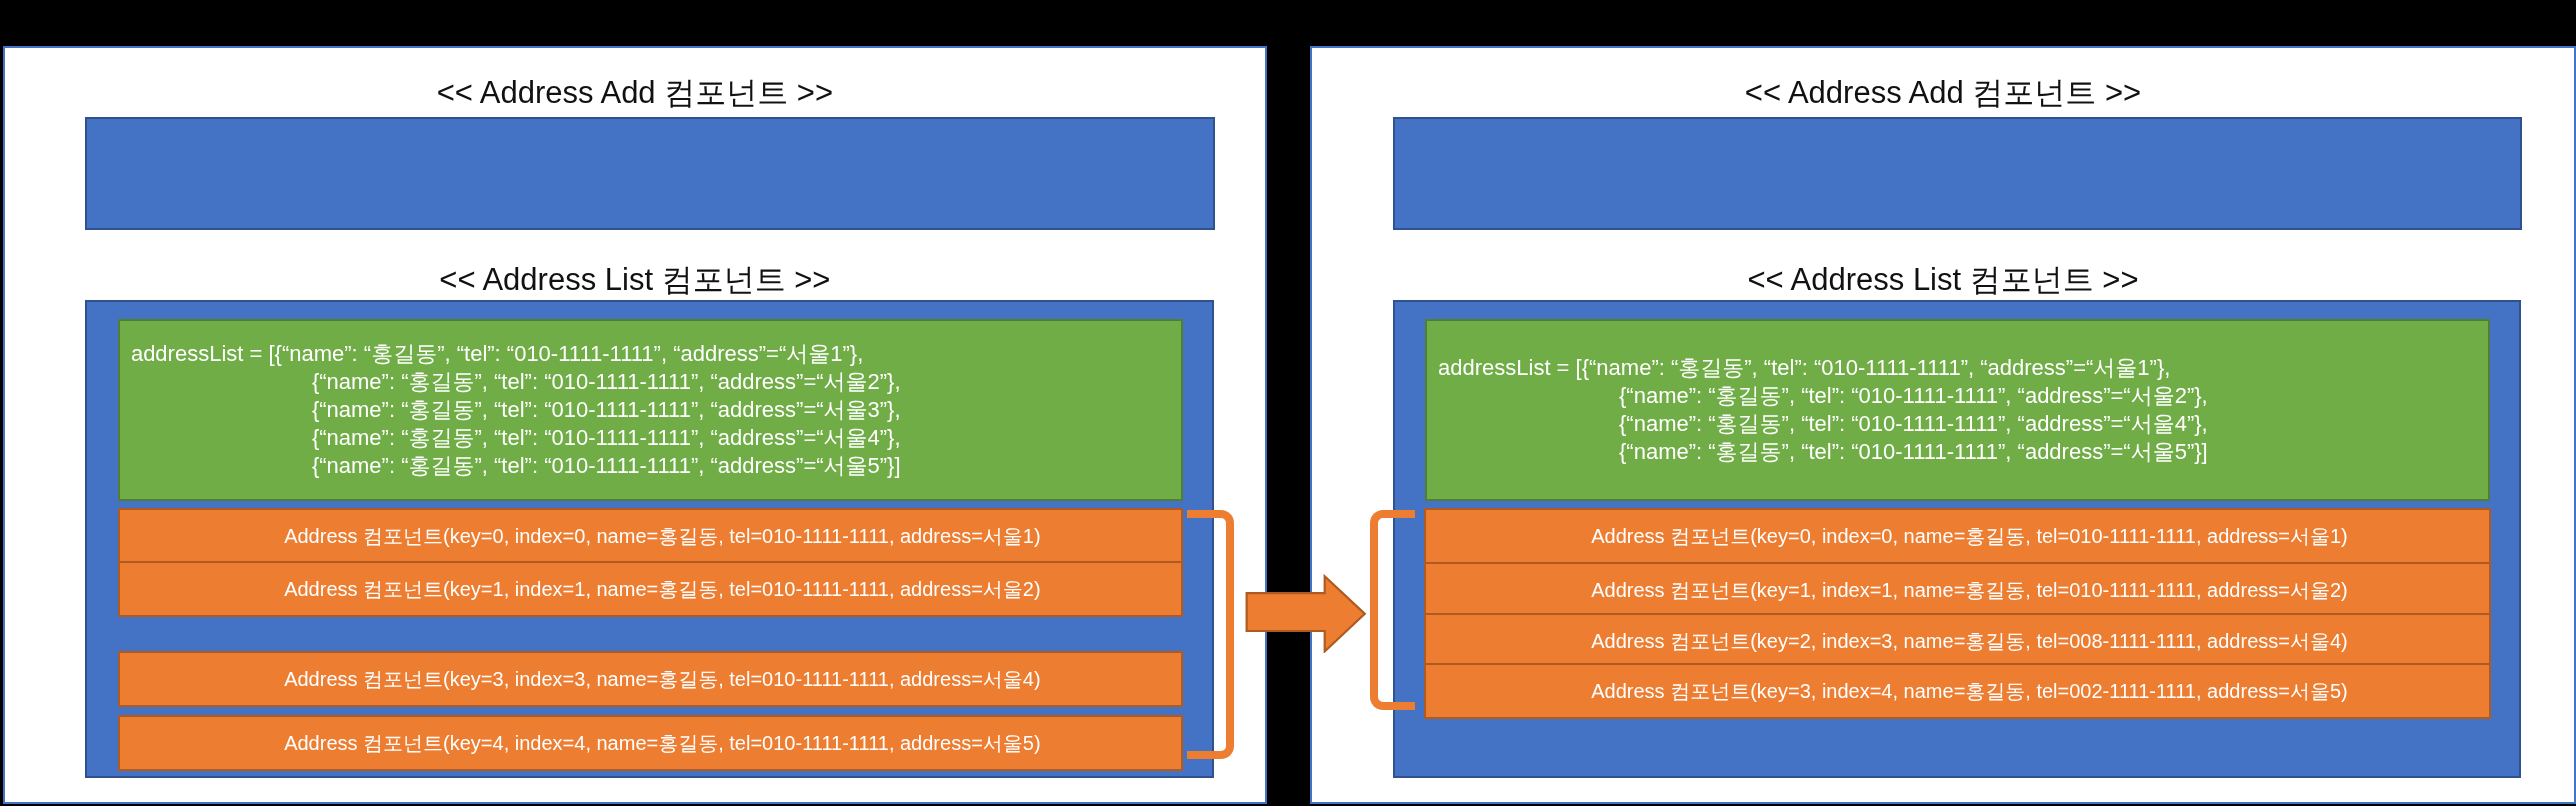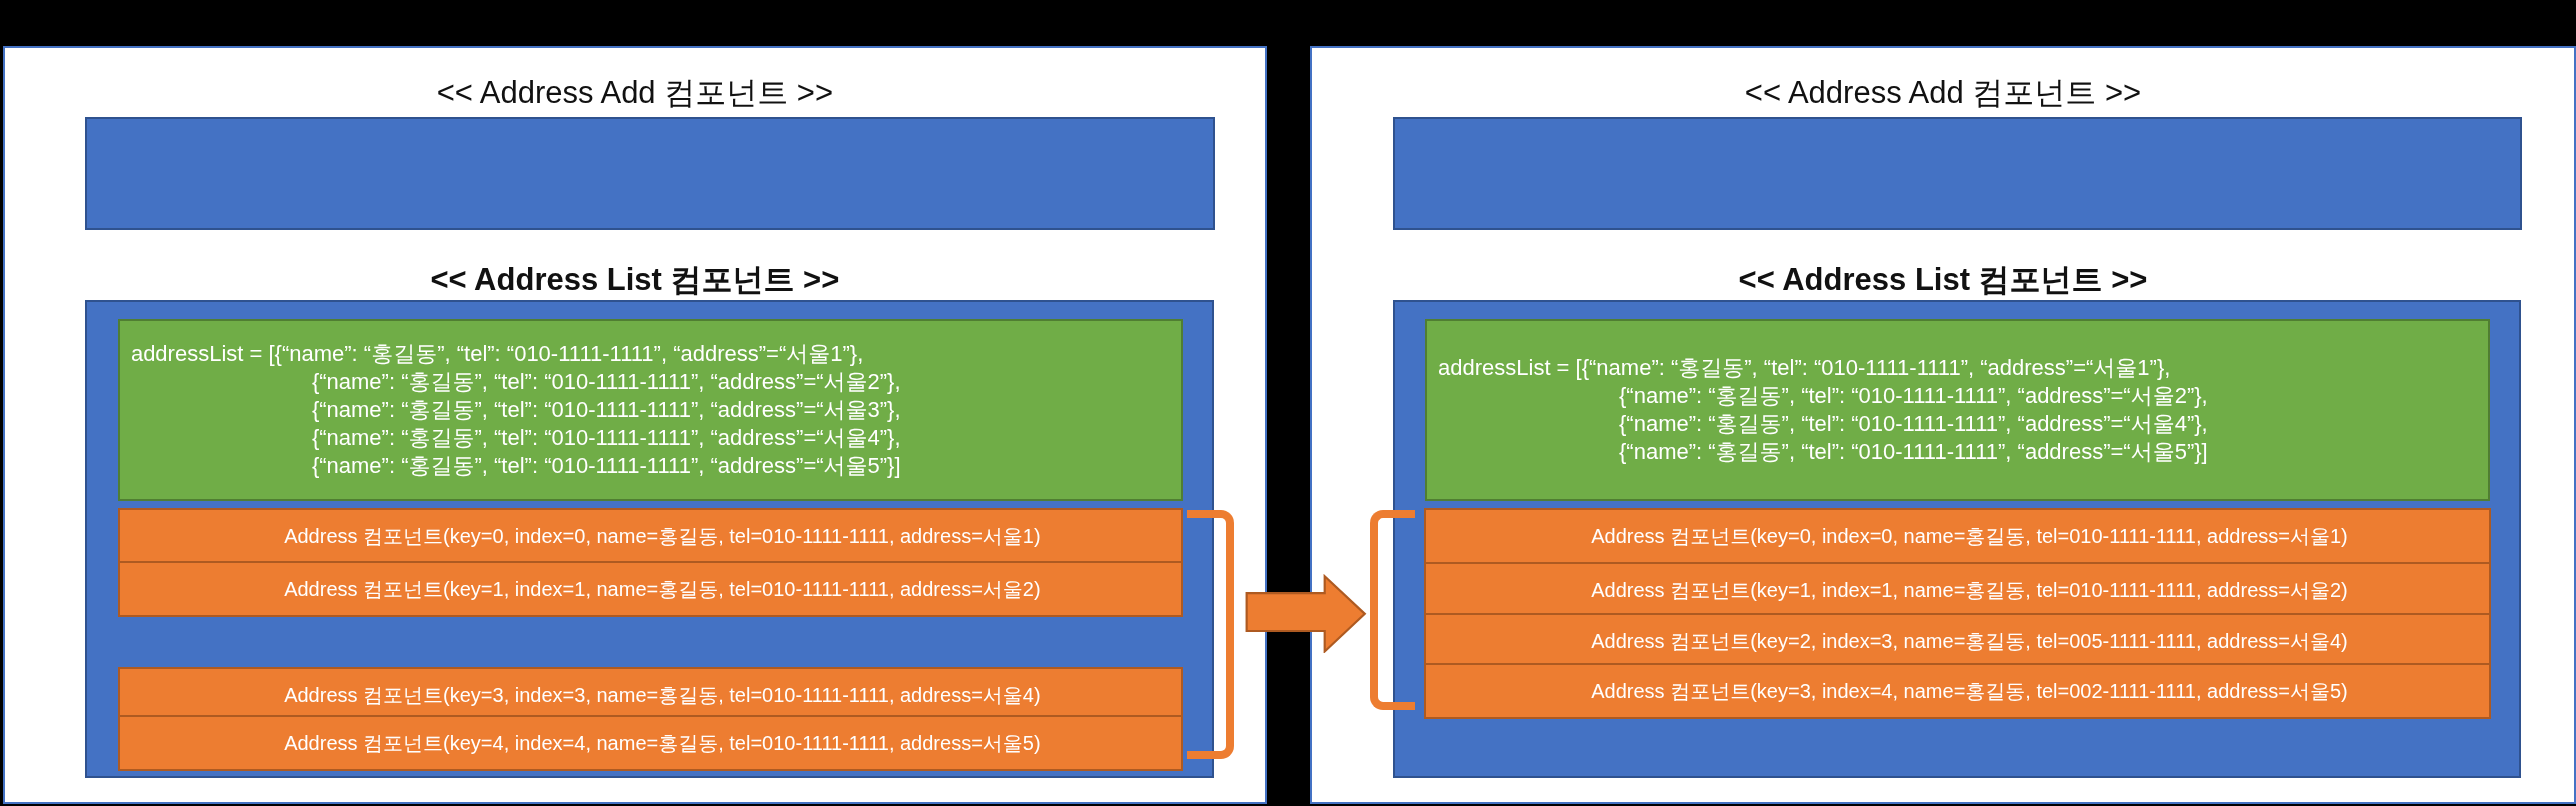--- a/index.html
+++ b/index.html
@@ -25,21 +25,21 @@
   .comp-title {
     position: absolute;
     left: 0; width: 100%;
     text-align: center;
     font-size: 31px;
     line-height: 44px;
     color: #111;
     white-space: pre;
   }
   .title-add  { top: 23px; }
-  .title-list { top: 210px; font-weight: bold; }
+  .title-list { top: 210px; }
 
   .add-box {
     position: absolute;
     background: var(--accent_blue, #4472C4);
     border: 2.2px solid var(--blue_border, #2F528F);
     top: 69px; height: 113px;
   }
   .panel-left  .add-box { left: 80px; width: 1130px; }
   .panel-right .add-box { left: 81px; width: 1129px; }
 
@@ -80,21 +80,21 @@
     align-items: center;
     justify-content: center;
     white-space: pre;
     padding-left: 24px;
   }
   .panel-left  .addr-row { left: 31px; width: 1065px; }
   .panel-right .addr-row { left: 29px; width: 1067px; }
   .panel-left  .row-0 { top: 206px; }
   .panel-left  .row-1 { top: 259px; }
   .panel-left  .row-2 { top: 311px; }
-  .panel-left  .row-3 { top: 349px; margin-top: 16px; }
+  .panel-left  .row-3 { top: 349px; }
   .panel-left  .row-4 { top: 413px; }
   .panel-right .row-0 { top: 206px; }
   .panel-right .row-1 { top: 260px; }
   .panel-right .row-2 { top: 311px; }
   .panel-right .row-3 { top: 361px; }
 
   .bracket {
     position: absolute;
     border: 8.7px solid var(--orange, #ED7D31);
   }
@@ -142,21 +142,21 @@
 
     <div class="list-box">
       <div class="code-box">
         <div class="code-line">addressList = [{“name”: “홍길동”, “tel”: “010-1111-1111”, “address”=“서울1”},</div>
         <div class="code-line cont">{“name”: “홍길동”, “tel”: “010-1111-1111”, “address”=“서울2”},</div>
         <div class="code-line cont">{“name”: “홍길동”, “tel”: “010-1111-1111”, “address”=“서울4”},</div>
         <div class="code-line cont">{“name”: “홍길동”, “tel”: “010-1111-1111”, “address”=“서울5”}]</div>
       </div>
       <div class="addr-row row-0">Address 컴포넌트(key=0, index=0, name=홍길동, tel=010-1111-1111, address=서울1)</div>
       <div class="addr-row row-1">Address 컴포넌트(key=1, index=1, name=홍길동, tel=010-1111-1111, address=서울2)</div>
-      <div class="addr-row row-2">Address 컴포넌트(key=2, index=3, name=홍길동, tel=005-1111-1111, address=서울4)</div>
+      <div class="addr-row row-2">Address 컴포넌트(key=2, index=3, name=홍길동, tel=008-1111-1111, address=서울4)</div>
       <div class="addr-row row-3">Address 컴포넌트(key=3, index=4, name=홍길동, tel=002-1111-1111, address=서울5)</div>
     </div>
   </div>
 
   <div class="bracket bracket-close"></div>
   <div class="bracket bracket-open"></div>
 
   <svg class="arrow-svg" width="124" height="79" viewBox="0 0 170 108">
     <polygon points="5,26 112,26 112,3 167,54.5 112,106 112,78 5,78" fill="#ED7D31" stroke="#AE5A21" stroke-width="3"></polygon>
   </svg>

